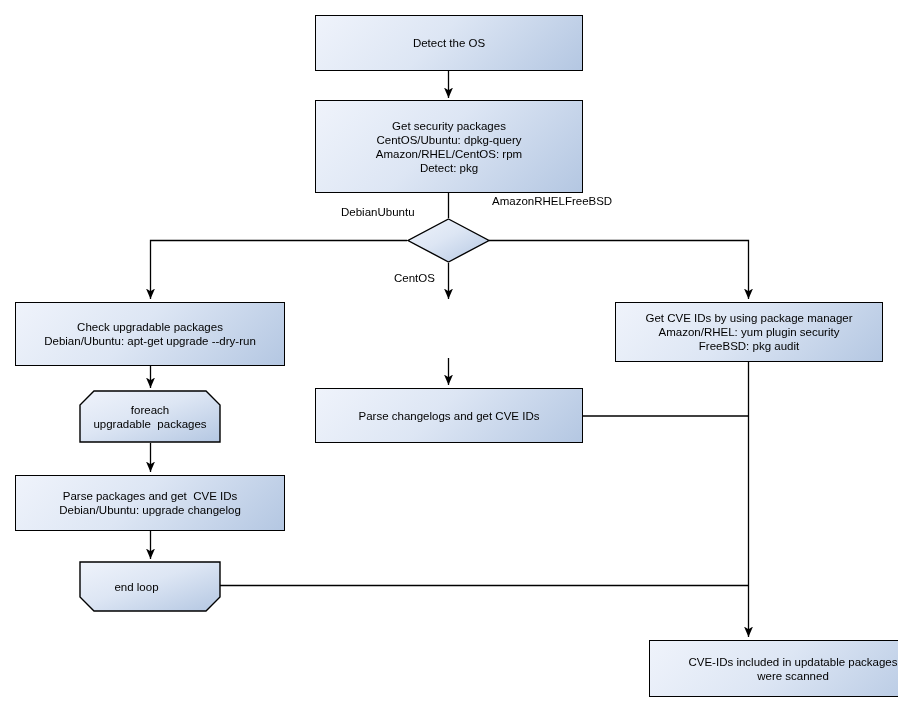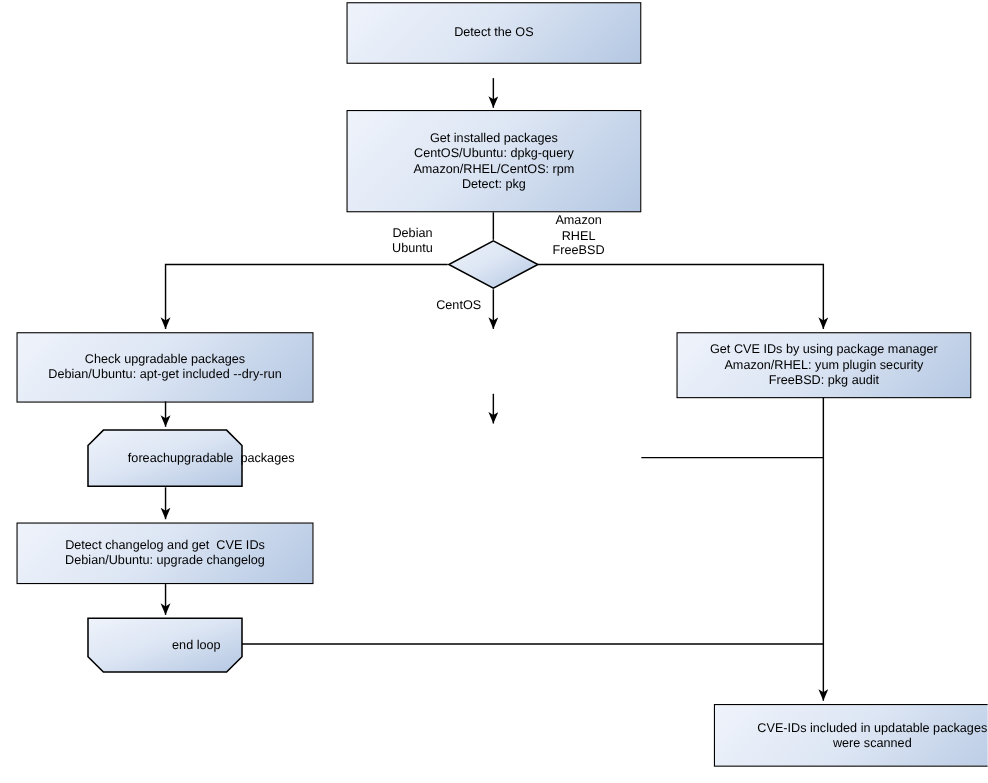--- a/index.html
+++ b/index.html
@@ -34,30 +34,29 @@
     white-space: pre;
     font-size: 11.5px;
     line-height: 14px;
     color: #000000;
     text-align: center;
   }
   .shape-svg { position: absolute; }
   .shape-text {
     position: absolute;
     display: flex;
-    flex-direction: row;
+    flex-direction: column;
     align-items: center;
     justify-content: center;
     pointer-events: none;
-    padding-left: 42px;
   }
   .edge-label {
     position: absolute;
     display: flex;
-    flex-direction: column;
+    flex-direction: row;
     align-items: center;
   }
   .edge-label .line { line-height: 13.5px; }
 </style>
 </head>
 <body>
 
 <div class="canvas">
 
   <svg class="connectors" xmlns="http://www.w3.org/2000/svg">
@@ -80,26 +79,26 @@
       <path d="M150.5,358 V388" marker-end="url(#arr)"></path>
       <path d="M150.5,443 V472" marker-end="url(#arr)"></path>
       <path d="M150.5,531 V559" marker-end="url(#arr)"></path>
       <path d="M448.5,358 V385" marker-end="url(#arr)"></path>
       <path d="M583,416 H748.5"></path>
       <path d="M220,585.5 H748.5"></path>
       <path d="M748.5,358 V637" marker-end="url(#arr)"></path>
     </g>
   </svg>
 
-  <div class="node rect" style="left:315px; top:2px; width:268px; height:56px">
+  <div class="node rect" style="left:315px; top:15px; width:268px; height:56px">
     <div class="line">Detect the OS</div>
   </div>
 
   <div class="node rect" style="left:315px; top:100px; width:268px; height:93px">
-    <div class="line">Get installed packages</div>
+    <div class="line">Get security packages</div>
     <div class="line">CentOS/Ubuntu: dpkg-query</div>
     <div class="line">Amazon/RHEL/CentOS: rpm</div>
     <div class="line">Detect: pkg</div>
   </div>
 
   <svg class="shape-svg" style="left:404px; top:216px" width="90" height="50" xmlns="http://www.w3.org/2000/svg">
     <polygon points="44.5,3 85,24.5 44.5,46 4,24.5" fill="url(#nodegrad)" stroke="#000000" stroke-width="1.4"></polygon>
   </svg>
 
   <div class="edge-label" style="left:341px; top:206px; width:68px">
@@ -112,44 +111,47 @@
     <div class="line">RHEL</div>
     <div class="line">FreeBSD</div>
   </div>
 
   <div class="edge-label" style="left:394px; top:272px; width:46px">
     <div class="line">CentOS</div>
   </div>
 
   <div class="node rect" style="left:15px; top:302px; width:270px; height:64px">
     <div class="line">Check upgradable packages</div>
-    <div class="line">Debian/Ubuntu: apt-get included --dry-run</div>
+    <div class="line">Debian/Ubuntu: apt-get upgrade --dry-run</div>
   </div>
 
   <svg class="shape-svg" style="left:79px; top:390px" width="142" height="54" xmlns="http://www.w3.org/2000/svg">
     <polygon points="15,1 127,1 141,15 141,52 1,52 1,15" fill="url(#nodegrad)" stroke="#000000" stroke-width="1.4"></polygon>
   </svg>
   <div class="shape-text" style="left:79px; top:390px; width:142px; height:54px">
     <div class="line">foreach</div>
     <div class="line">upgradable  packages</div>
   </div>
 
   <div class="node rect" style="left:15px; top:475px; width:270px; height:56px">
-    <div class="line">Detect changelog and get  CVE IDs</div>
+    <div class="line">Parse packages and get  CVE IDs</div>
     <div class="line">Debian/Ubuntu: upgrade changelog</div>
   </div>
 
   <svg class="shape-svg" style="left:79px; top:561px" width="142" height="52" xmlns="http://www.w3.org/2000/svg">
     <polygon points="1,1 141,1 141,36 127,50 15,50 1,36" fill="url(#nodegrad)" stroke="#000000" stroke-width="1.4"></polygon>
   </svg>
   <div class="shape-text" style="left:79px; top:561px; width:115px; height:52px">
     <div class="line">end loop</div>
   </div>
 
 
+  <div class="node rect" style="left:315px; top:388px; width:268px; height:55px">
+    <div class="line">Parse changelogs and get CVE IDs</div>
+  </div>
 
   <div class="node rect" style="left:615px; top:302px; width:268px; height:60px">
     <div class="line">Get CVE IDs by using package manager</div>
     <div class="line">Amazon/RHEL: yum plugin security</div>
     <div class="line">FreeBSD: pkg audit</div>
   </div>
 
   <div class="node rect" style="left:649px; top:640px; width:288px; height:57px">
     <div class="line">CVE-IDs included in updatable packages</div>
     <div class="line">were scanned</div>

